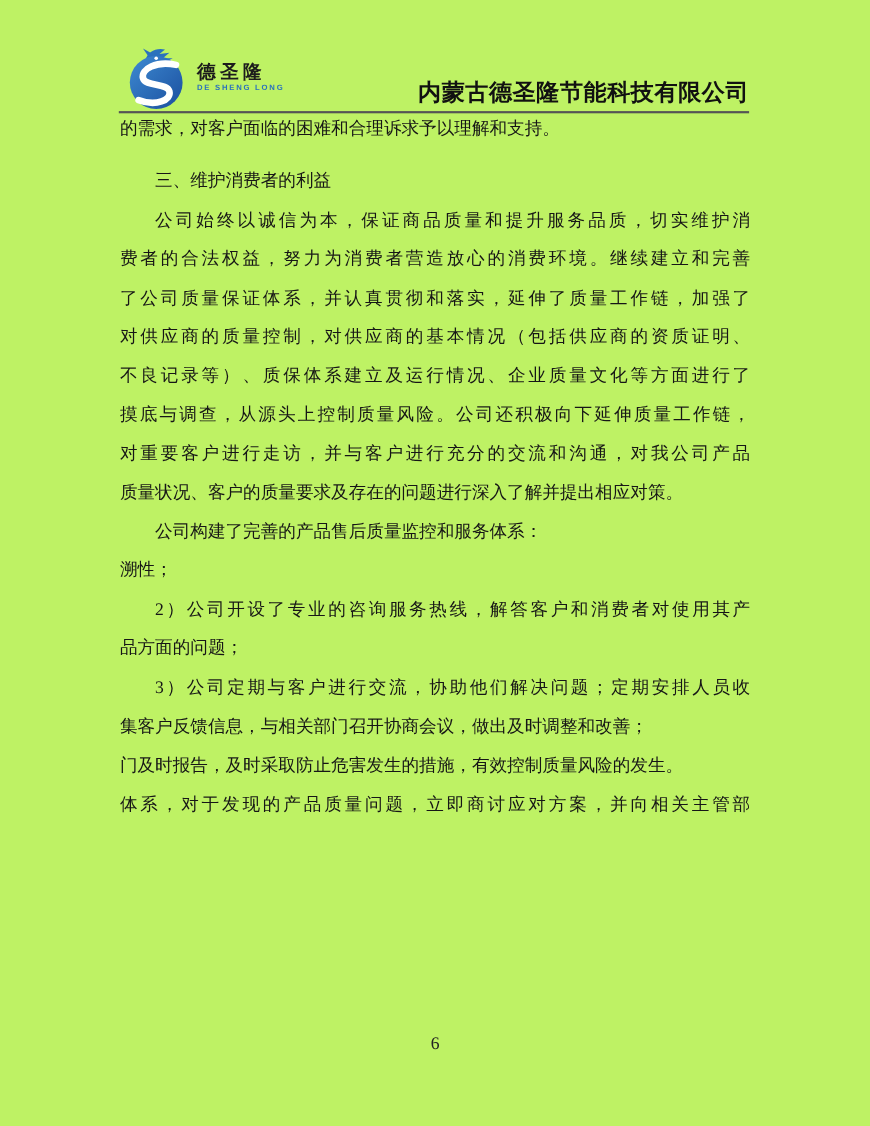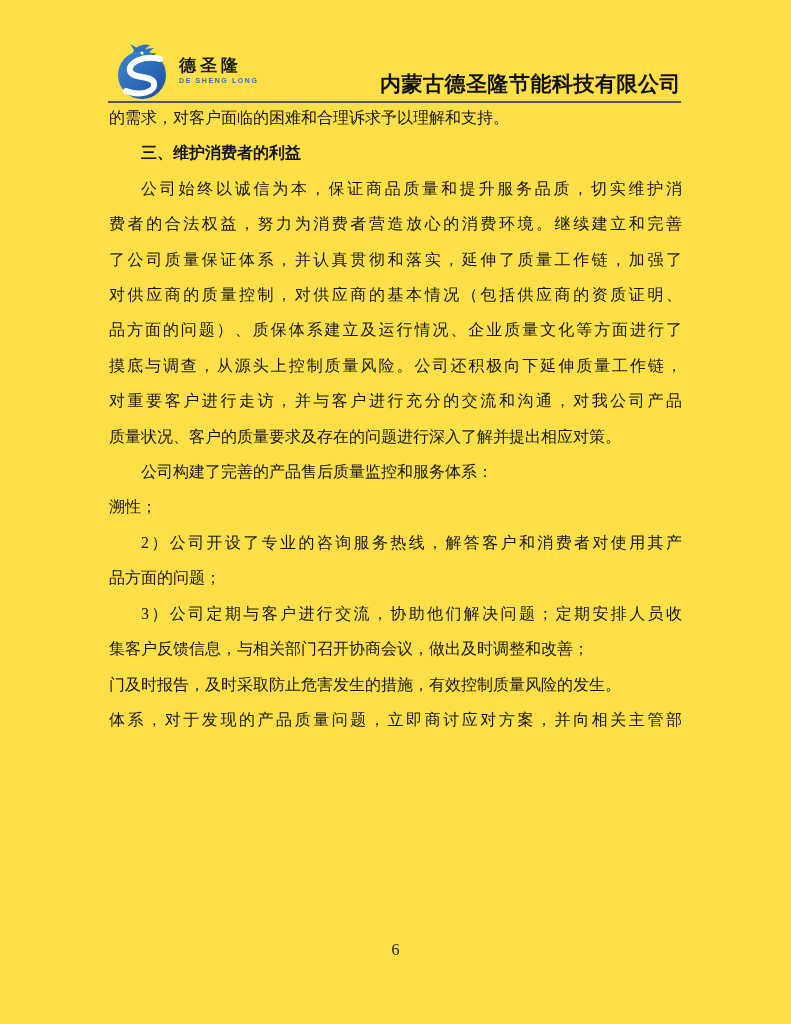--- a/index.html
+++ b/index.html
@@ -3,21 +3,21 @@
 <meta charset="utf-8">
 <style>
   * { margin: 0; padding: 0; box-sizing: border-box; }
   html, body { background: #e8e8e8; }
   body { font-family: "Liberation Serif", "DejaVu Serif", serif; }
 
   .page {
     position: relative;
     width: 791px;
     height: 1024px;
-    background: #fde047;
+    background: #bef264;
     overflow: hidden;
     margin: 0 auto;
   }
 
   
   .logo {
     position: absolute;
     left: 112px;
     top: 41px;
     display: flex;
@@ -81,21 +81,21 @@
     text-align: justify;
     text-align-last: justify;
     word-break: keep-all;
     white-space: nowrap;
   }
   .line.last {
     text-align: left;
     text-align-last: left;
   }
   .line.indent { text-indent: 2em; }
-  .line.heading { font-weight: bold; }
+  .line.heading { font-weight: normal; margin-top: 12px; }
 
   
   .page-number {
     position: absolute;
     left: 0;
     top: 941px;
     width: 100%;
     text-align: center;
     font-size: 16px;
     color: #222;
@@ -134,21 +134,21 @@
 
   <div class="header-rule"></div>
 
   <main class="body-text">
     <div class="line last">的需求，对客户面临的困难和合理诉求予以理解和支持。</div>
     <div class="line indent last heading">三、维护消费者的利益</div>
     <div class="line indent">公司始终以诚信为本，保证商品质量和提升服务品质，切实维护消</div>
     <div class="line">费者的合法权益，努力为消费者营造放心的消费环境。继续建立和完善</div>
     <div class="line">了公司质量保证体系，并认真贯彻和落实，延伸了质量工作链，加强了</div>
     <div class="line">对供应商的质量控制，对供应商的基本情况（包括供应商的资质证明、</div>
-    <div class="line">品方面的问题）、质保体系建立及运行情况、企业质量文化等方面进行了</div>
+    <div class="line">不良记录等）、质保体系建立及运行情况、企业质量文化等方面进行了</div>
     <div class="line">摸底与调查，从源头上控制质量风险。公司还积极向下延伸质量工作链，</div>
     <div class="line">对重要客户进行走访，并与客户进行充分的交流和沟通，对我公司产品</div>
     <div class="line last">质量状况、客户的质量要求及存在的问题进行深入了解并提出相应对策。</div>
     <div class="line indent last">公司构建了完善的产品售后质量监控和服务体系：</div>
     <div class="line last">溯性；</div>
     <div class="line indent">2）公司开设了专业的咨询服务热线，解答客户和消费者对使用其产</div>
     <div class="line last">品方面的问题；</div>
     <div class="line indent">3）公司定期与客户进行交流，协助他们解决问题；定期安排人员收</div>
     <div class="line last">集客户反馈信息，与相关部门召开协商会议，做出及时调整和改善；</div>
     <div class="line last">门及时报告，及时采取防止危害发生的措施，有效控制质量风险的发生。</div>

